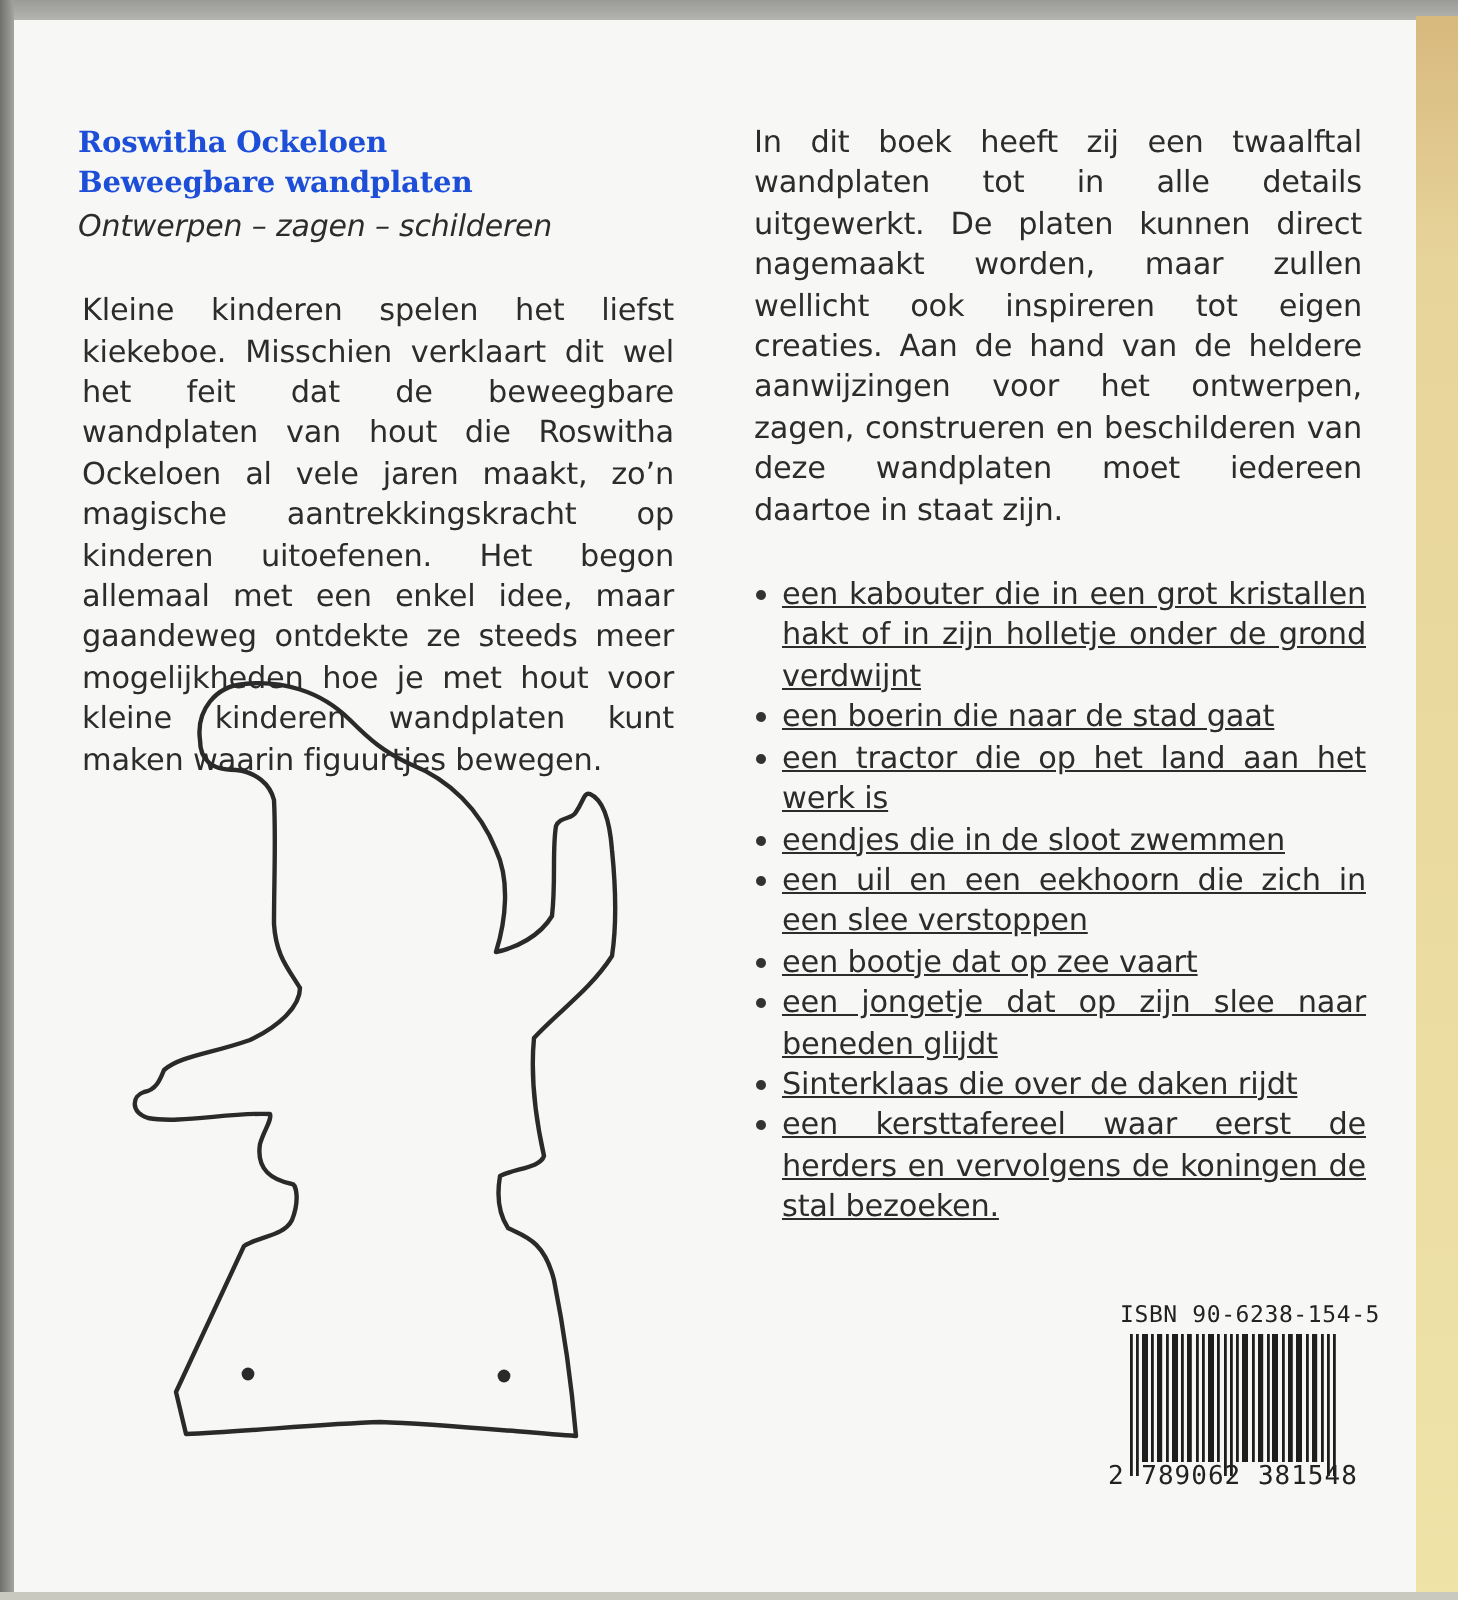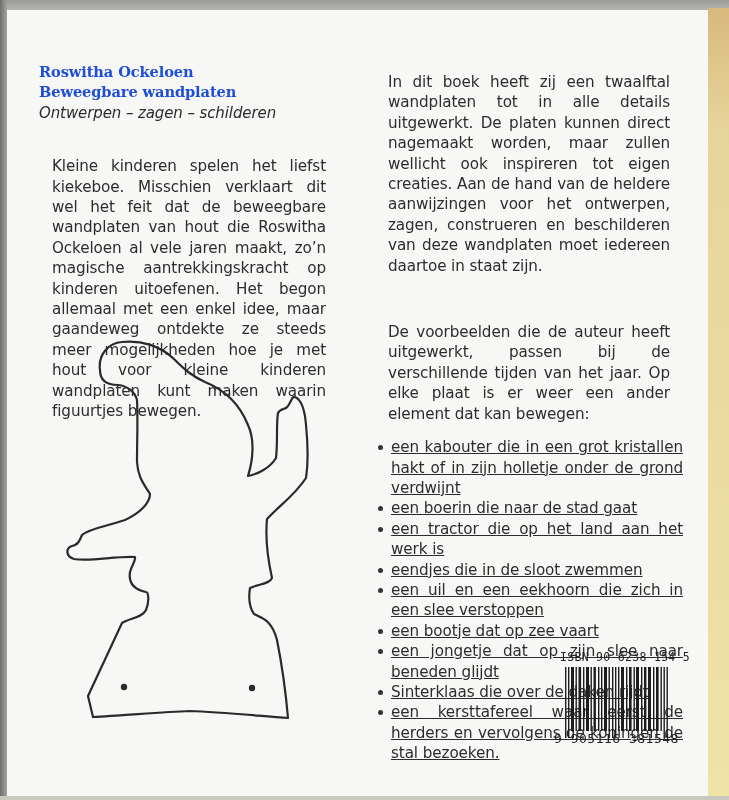--- a/index.html
+++ b/index.html
@@ -32,21 +32,21 @@
     }
     .col {
       position: absolute;
       font-size: 15.2px;
       line-height: 20.4px;
       color: #2c2c2c;
       letter-spacing: -0.1px;
     }
     .col.left { left: 32px; top: 52px; width: 300px; }
     .col.right { left: 368px; top: 49px; width: 308px; }
-    .col p { margin: 13px; text-align: justify; }
+    .col p { margin: 2px; text-align: justify; }
     .author, .title { font-family: "DejaVu Serif", serif; font-weight: bold; font-size: 14.6px; color: #1d4ed8; }
     .subtitle { font-style: italic; font-size: 15px; }
     .gap { height: 20px; }
     ul.items { list-style: none; margin: 0; padding: 0; text-decoration: underline; }
     ul.items li { position: relative; padding-left: 16px; text-align: justify; }
     ul.items li::before {
       content: ""; position: absolute; left: 3px; top: 8px; width: 5px; height: 5px;
       border-radius: 50%; background: #333;
     }
     .drawing { position: absolute; left: 0; top: 0; }
@@ -74,21 +74,20 @@
     <div class="author">Roswitha Ockeloen</div>
     <div class="title">Beweegbare wandplaten</div>
     <div class="subtitle">Ontwerpen – zagen – schilderen</div>
     <div class="gap"></div>
     <p>Kleine kinderen spelen het liefst kiekeboe. Misschien verklaart dit wel het feit dat de beweegbare wandplaten van hout die Roswitha Ockeloen al vele jaren maakt, zo’n magische aantrekkingskracht op kinderen uitoefenen. Het begon allemaal met een enkel idee, maar gaandeweg ontdekte ze steeds meer mogelijkheden hoe je met hout voor kleine kinderen wandplaten kunt maken waarin figuurtjes bewegen.</p>
   </div>
 
   <div class="col right">
     <p>In dit boek heeft zij een twaalftal wandplaten tot in alle details uitgewerkt. De platen kunnen direct nagemaakt worden, maar zullen wellicht ook inspireren tot eigen creaties. Aan de hand van de heldere aanwijzingen voor het ontwerpen, zagen, construeren en beschilderen van deze wandplaten moet iedereen daartoe in staat zijn.</p>
     <div class="gap"></div>
-    <p>De voorbeelden die de auteur heeft uitgewerkt, passen bij de verschillende tijden van het jaar. Op elke plaat is er weer een ander element dat kan bewegen:</p>
     <ul class="items">
       <li>een kabouter die in een grot kristallen hakt of in zijn holletje onder de grond verdwijnt</li>
       <li>een boerin die naar de stad gaat</li>
       <li>een tractor die op het land aan het werk is</li>
       <li>eendjes die in de sloot zwemmen</li>
       <li>een uil en een eekhoorn die zich in een slee verstoppen</li>
       <li>een bootje dat op zee vaart</li>
       <li>een jongetje dat op zijn slee naar beneden glijdt</li>
       <li>Sinterklaas die over de daken rijdt</li>
       <li>een kersttafereel waar eerst de herders en vervolgens de koningen de stal bezoeken.</li>
@@ -162,17 +161,17 @@
       <rect x="76" y="0" width="1.4" height="64"></rect>
       <rect x="79" y="0" width="2.4" height="64"></rect>
       <rect x="83" y="0" width="3" height="64"></rect>
       <rect x="88" y="0" width="1.4" height="64"></rect>
       <rect x="91" y="0" width="2.6" height="64"></rect>
       <rect x="95.5" y="0" width="1.4" height="64"></rect>
       <rect x="98.5" y="0" width="1.4" height="71"></rect>
       <rect x="101.5" y="0" width="1.4" height="71"></rect>
     </g>
   </svg>
-  <div class="ean" style="left:547px; top:721px;">9 905116 381548</div>
+  <div class="ean" style="left:547px; top:721px;">2 789062 381548</div>
 </div>
 
 <div class="left-edge"></div>
 <div class="bottom-edge"></div>
 
 </body></html>

